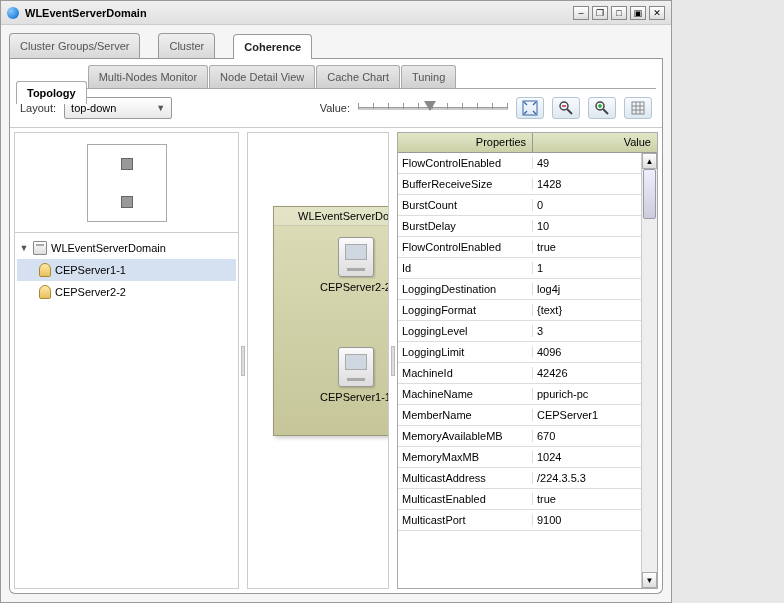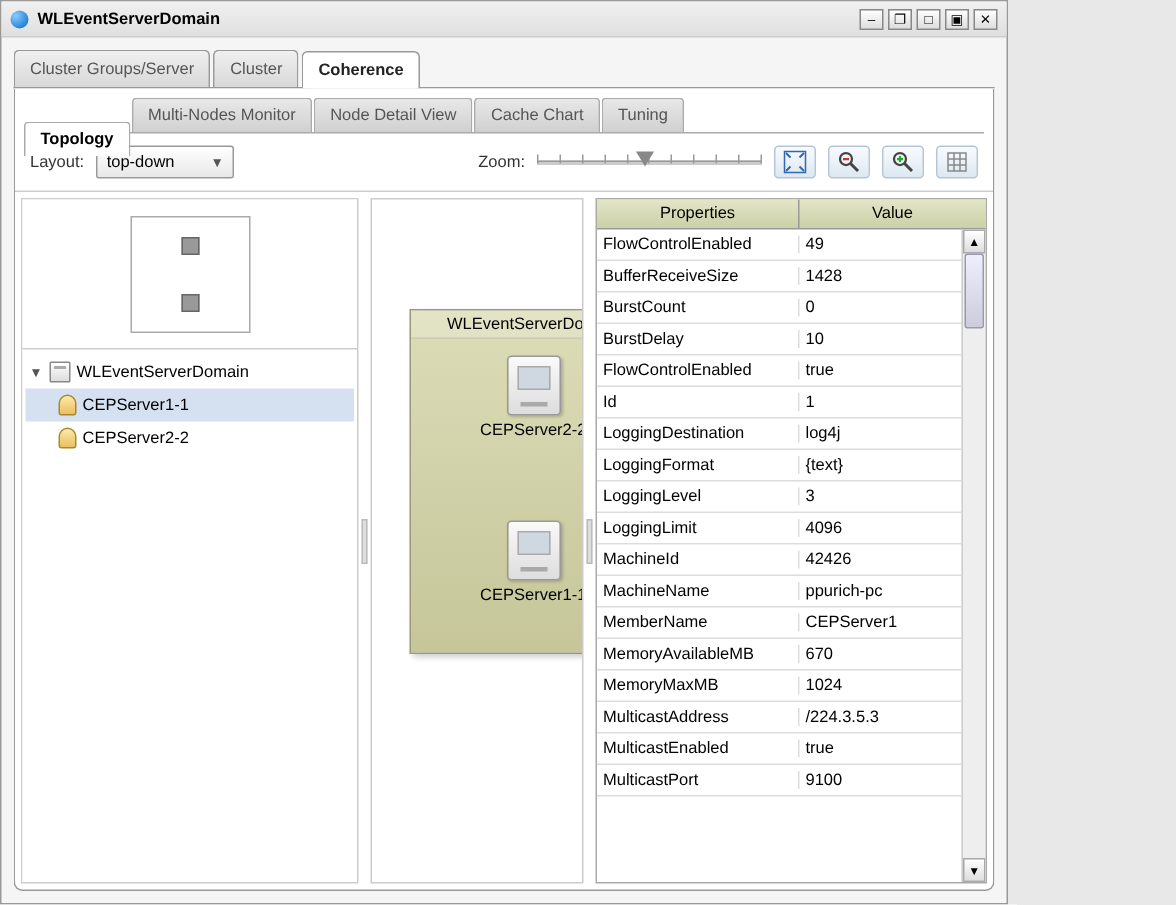--- a/index.html
+++ b/index.html
@@ -5,29 +5,29 @@
 * { box-sizing: border-box; margin: 0; padding: 0; }
 body { font-family: Arial, sans-serif; font-size: 11px; background: #e8e8e8; width: 784px; height: 603px; overflow: hidden; }
 .window { width: 672px; height: 603px; background: #f5f5f5; border: 1px solid #999; display: flex; flex-direction: column; }
 .titlebar { background: linear-gradient(#f0f0f0, #e0e0e0); height: 24px; display: flex; align-items: center; padding: 0 6px; border-bottom: 1px solid #ccc; }
 .titlebar-icon { width: 12px; height: 12px; border-radius: 50%; background: radial-gradient(circle at 30% 30%, #8cf, #06c); margin-right: 6px; }
 .titlebar-title { font-weight: bold; flex: 1; }
 .titlebar-btns { display: flex; gap: 3px; }
 .titlebar-btn { width: 16px; height: 14px; border: 1px solid #888; background: linear-gradient(#fff,#ddd); font-size: 9px; display: flex; align-items: center; justify-content: center; cursor: pointer; }
 .content { flex: 1; padding: 8px; display: flex; flex-direction: column; overflow: hidden; }
 .outer-tabs { display: flex; border-bottom: 1px solid #999; }
-.outer-tab { padding: 6px 10px; border: 1px solid #999; border-bottom: none; background: linear-gradient(#f0f0f0,#d8d8d8); margin-right: 2px; border-radius: 4px 4px 0 0; cursor: pointer; color: #555; }
+.outer-tab { padding: 6px 10px; border: 1px solid #999; border-bottom: none; background: linear-gradient(#f0f0f0,#d8d8d8); margin-right: 18px; border-radius: 4px 4px 0 0; cursor: pointer; color: #555; }
 .outer-tab.active { background: #fff; color: #222; font-weight: bold; position: relative; top: 1px; }
 .inner-panel { border: 1px solid #999; border-top: none; background: #fff; flex: 1; display: flex; flex-direction: column; border-radius: 0 0 6px 6px; overflow: hidden; }
 .inner-tabs { display: flex; border-bottom: 1px solid #aaa; margin: 6px 6px 0 6px; }
 .inner-tab { padding: 5px 10px; border: 1px solid #aaa; border-bottom: none; background: linear-gradient(#e8e8e8,#d0d0d0); margin-right: 1px; border-radius: 3px 3px 0 0; cursor: pointer; color: #555; font-size: 11px; }
 .inner-tab.active { background: #fff; color: #000; font-weight: bold; position: relative; top: 16px; }
 .toolbar { display: flex; align-items: center; padding: 8px 10px; gap: 8px; border-bottom: 1px solid #ccc; }
 .toolbar-label { color: #333; }
-.layout-select { display: inline-flex; align-items: center; border: 1px solid #999; background: linear-gradient(#fff,#e8e8e8); height: 22px; padding: 0 6px; gap: 24px; border-radius: 2px; cursor: pointer; }
+.layout-select { display: inline-flex; align-items: center; border: 1px solid #999; background: linear-gradient(#fff,#e8e8e8); height: 22px; padding: 0 6px; gap: 40px; border-radius: 2px; cursor: pointer; }
 .layout-arrow { font-size: 9px; color: #555; }
 .spacer { flex: 1; }
 .zoom-slider { width: 150px; height: 10px; position: relative; display: flex; align-items: center; }
 .zoom-track { position: absolute; left: 0; right: 0; height: 3px; background: #ccc; border-top: 1px solid #999; top: 4px; }
 .zoom-ticks { position: absolute; left:0; right:0; top:0; display:flex; justify-content: space-between; }
 .zoom-tick { width:1px; height:6px; background:#999; }
 .zoom-thumb { position: absolute; left: 48%; top: -2px; width: 0; height: 0; border-left: 6px solid transparent; border-right: 6px solid transparent; border-top: 10px solid #888; transform: translateX(-6px); }
 .tool-btn { width: 28px; height: 22px; border: 1px solid #b5c5d5; background: linear-gradient(#f8fbff,#dde8f0); border-radius: 3px; display: flex; align-items: center; justify-content: center; cursor: pointer; }
 .tool-btn svg { width: 16px; height: 16px; }
 .main-area { flex: 1; display: flex; overflow: hidden; padding: 4px; gap: 0; }
@@ -48,21 +48,21 @@
 .canvas { flex: 1; background: #fff; border: 1px solid #ccc; position: relative; overflow: hidden; }
 .domain-box { position: absolute; left: 25px; top: 73px; width: 165px; height: 230px; border: 1px solid #9a9a7a; background: linear-gradient(#dcdcb8, #c6c69a); box-shadow: 2px 2px 4px rgba(0,0,0,.2); }
 .domain-title { text-align: center; font-size: 11px; padding: 3px 0; background: rgba(255,255,255,.2); border-bottom: 1px solid rgba(0,0,0,.1); }
 .node { position: absolute; left: 50%; transform: translateX(-50%); width: 90px; text-align: center; }
 .node-icon { width: 36px; height: 40px; margin: 0 auto 4px; background: linear-gradient(#fafafa,#ddd); border: 1px solid #999; border-radius: 3px; position: relative; box-shadow: 1px 1px 2px rgba(0,0,0,.2); }
 .node-icon:before { content:""; position:absolute; left:6px; right:6px; top:6px; bottom:16px; background:#cfd8e0; border:1px solid #aaa; }
 .node-icon:after { content:""; position:absolute; left:8px; right:8px; bottom:5px; height:3px; background:#aaa; }
 .node1 { top: 30px; } .node2 { top: 140px; }
 .props-panel { width: 261px; border: 1px solid #aaa; display: flex; flex-direction: column; background:#fff; position:relative; }
 .props-header { display: flex; background: linear-gradient(#e2e6c6,#cbd0a8); border-bottom: 1px solid #999; height: 20px; }
-.props-header div { padding: 3px 6px; text-align: center; }
+.props-header div { padding: 3px 6px; text-align: right; }
 .props-header .ph-k { width: 135px; border-right: 1px solid #999; }
 .props-header .ph-v { flex: 1; }
 .props-body { flex:1; overflow: hidden; position:relative; }
 .prop-row { display: flex; border-bottom: 1px solid #ddd; height: 21px; align-items: center; font-size: 11px; }
 .prop-k { width: 135px; padding: 0 4px; border-right: 1px solid #ddd; white-space: nowrap; overflow: hidden; }
 .prop-v { flex: 1; padding: 0 4px; white-space: nowrap; overflow: hidden; }
 .vscroll { position:absolute; right:0; top:0; bottom:0; width:16px; background:#eee; border-left:1px solid #ccc; }
 .vscroll-btn { height:16px; background:linear-gradient(#fff,#ddd); border:1px solid #aaa; display:flex; align-items:center; justify-content:center; font-size:8px; cursor:pointer; }
 .vscroll-track { position:absolute; top:16px; bottom:16px; left:0; right:0; }
 .vscroll-thumb { position:absolute; top:0; left:1px; right:1px; height:50px; background:linear-gradient(#eef,#ccd); border:1px solid #99a; border-radius:2px; }
@@ -96,21 +96,21 @@
           <div class="inner-tab">Cache Chart</div>
           <div class="inner-tab">Tuning</div>
         </div>
       <div class="toolbar">
         <span class="toolbar-label">Layout:</span>
         <div class="layout-select">
           <span>top-down</span>
           <span class="layout-arrow">▼</span>
         </div>
         <div class="spacer"></div>
-        <span class="toolbar-label">Zoom:</span>
+        <span class="toolbar-label">Value:</span>
         <div class="zoom-slider">
           <div class="zoom-track"></div>
           <div class="zoom-ticks">
               <div class="zoom-tick"></div>
               <div class="zoom-tick"></div>
               <div class="zoom-tick"></div>
               <div class="zoom-tick"></div>
               <div class="zoom-tick"></div>
               <div class="zoom-tick"></div>
               <div class="zoom-tick"></div>

